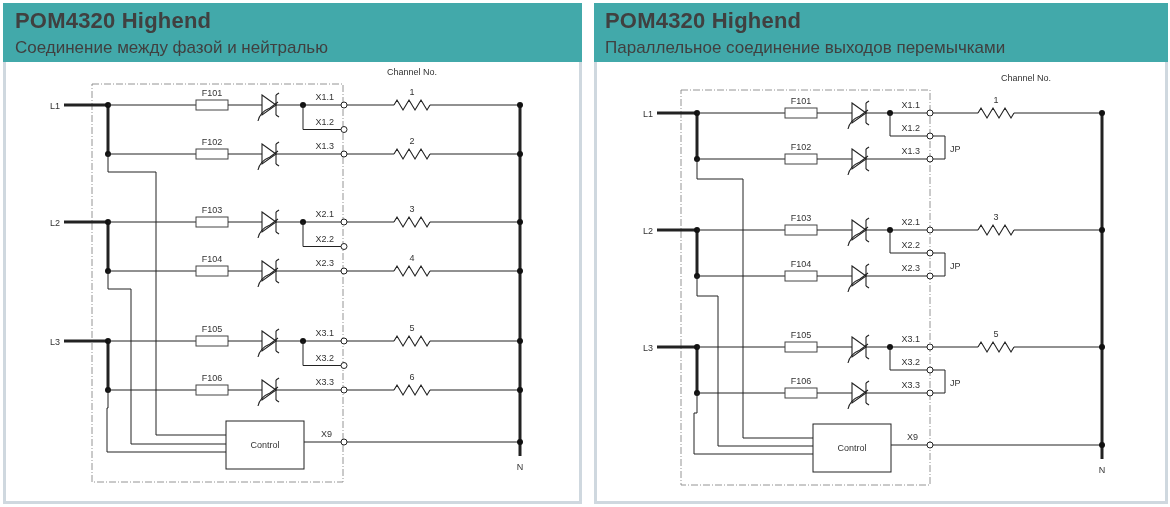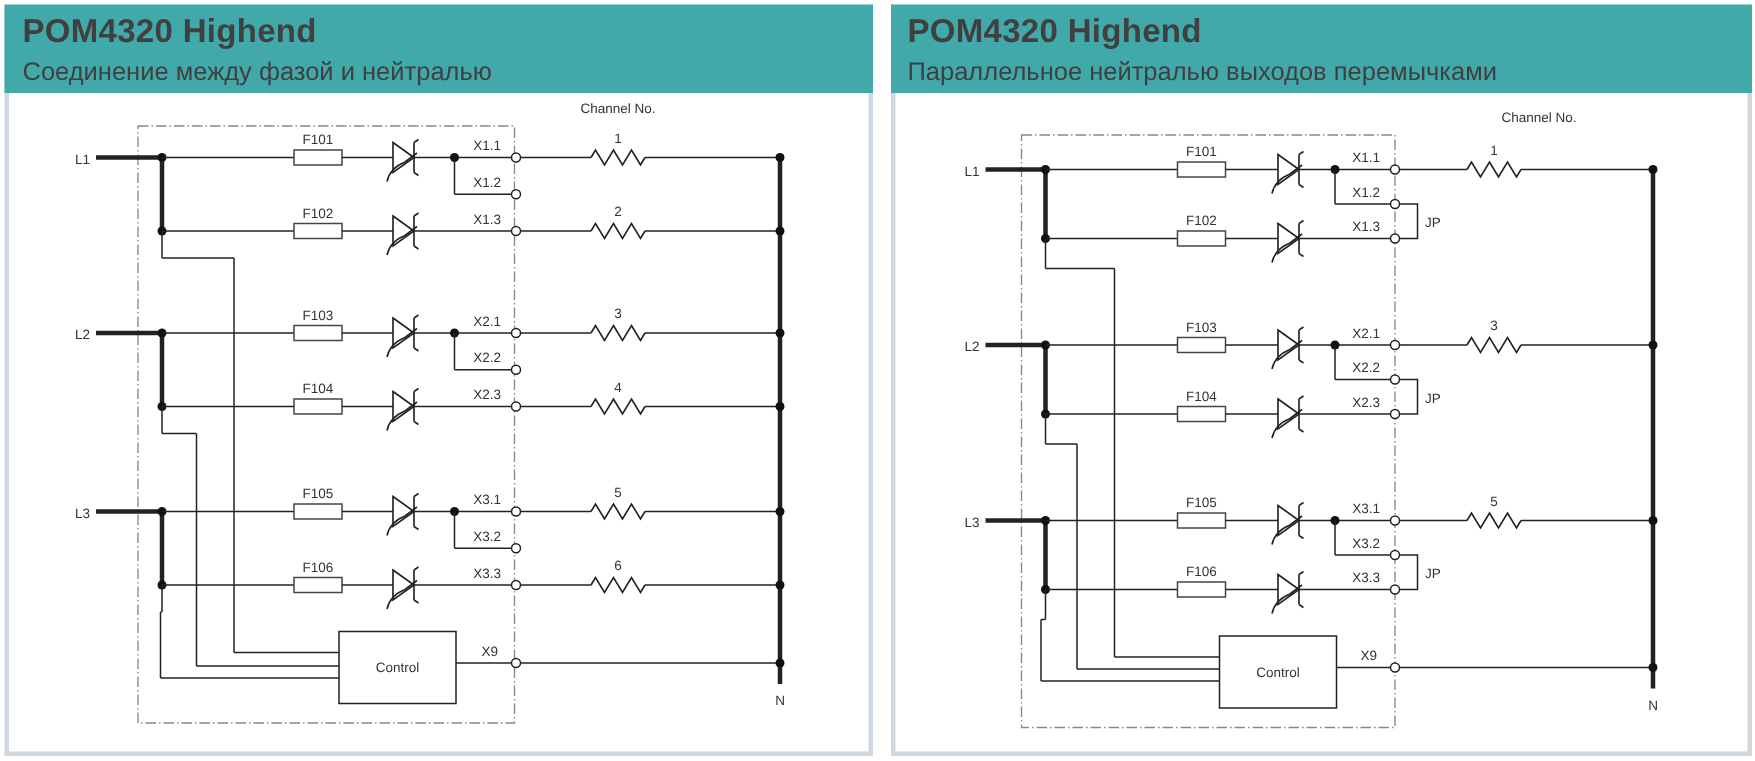--- a/index.html
+++ b/index.html
@@ -184,21 +184,21 @@
       <circle cx="338" cy="380" r="3" fill="#fff" stroke="#222" stroke-width="1"></circle>
       <text x="326" y="375" font-size="9" text-anchor="end">X9</text>
       <line x1="341" y1="380" x2="514" y2="380" stroke="#222" stroke-width="1"></line>
       <circle cx="514" cy="380" r="3" fill="#111"></circle>
     </svg>
 </div>
 
 <div class="card right">
   <div class="hdr">
     <div class="t1">POM4320 Highend</div>
-    <div class="t2">Параллельное нейтралью выходов перемычками</div>
+    <div class="t2">Параллельное соединение выходов перемычками</div>
   </div>
   <svg class="sch" id="sch1" width="568" height="439">
       <rect x="84" y="28" width="249" height="395" fill="none" stroke="#888" stroke-width="0.9" stroke-dasharray="7 2 1 2"></rect>
       <text x="429" y="19" font-size="9" text-anchor="middle">Channel No.</text>
       <line x1="505" y1="51" x2="505" y2="397" stroke="#222" stroke-width="3"></line>
       <text x="505" y="411" font-size="9" text-anchor="middle">N</text>
       <text x="46" y="55" font-size="9" text-anchor="start">L1</text>
       <line x1="60" y1="51" x2="100" y2="51" stroke="#222" stroke-width="3"></line>
       <line x1="100" y1="51" x2="100" y2="97" stroke="#222" stroke-width="3"></line>
       <circle cx="100" cy="51" r="3" fill="#111"></circle>

